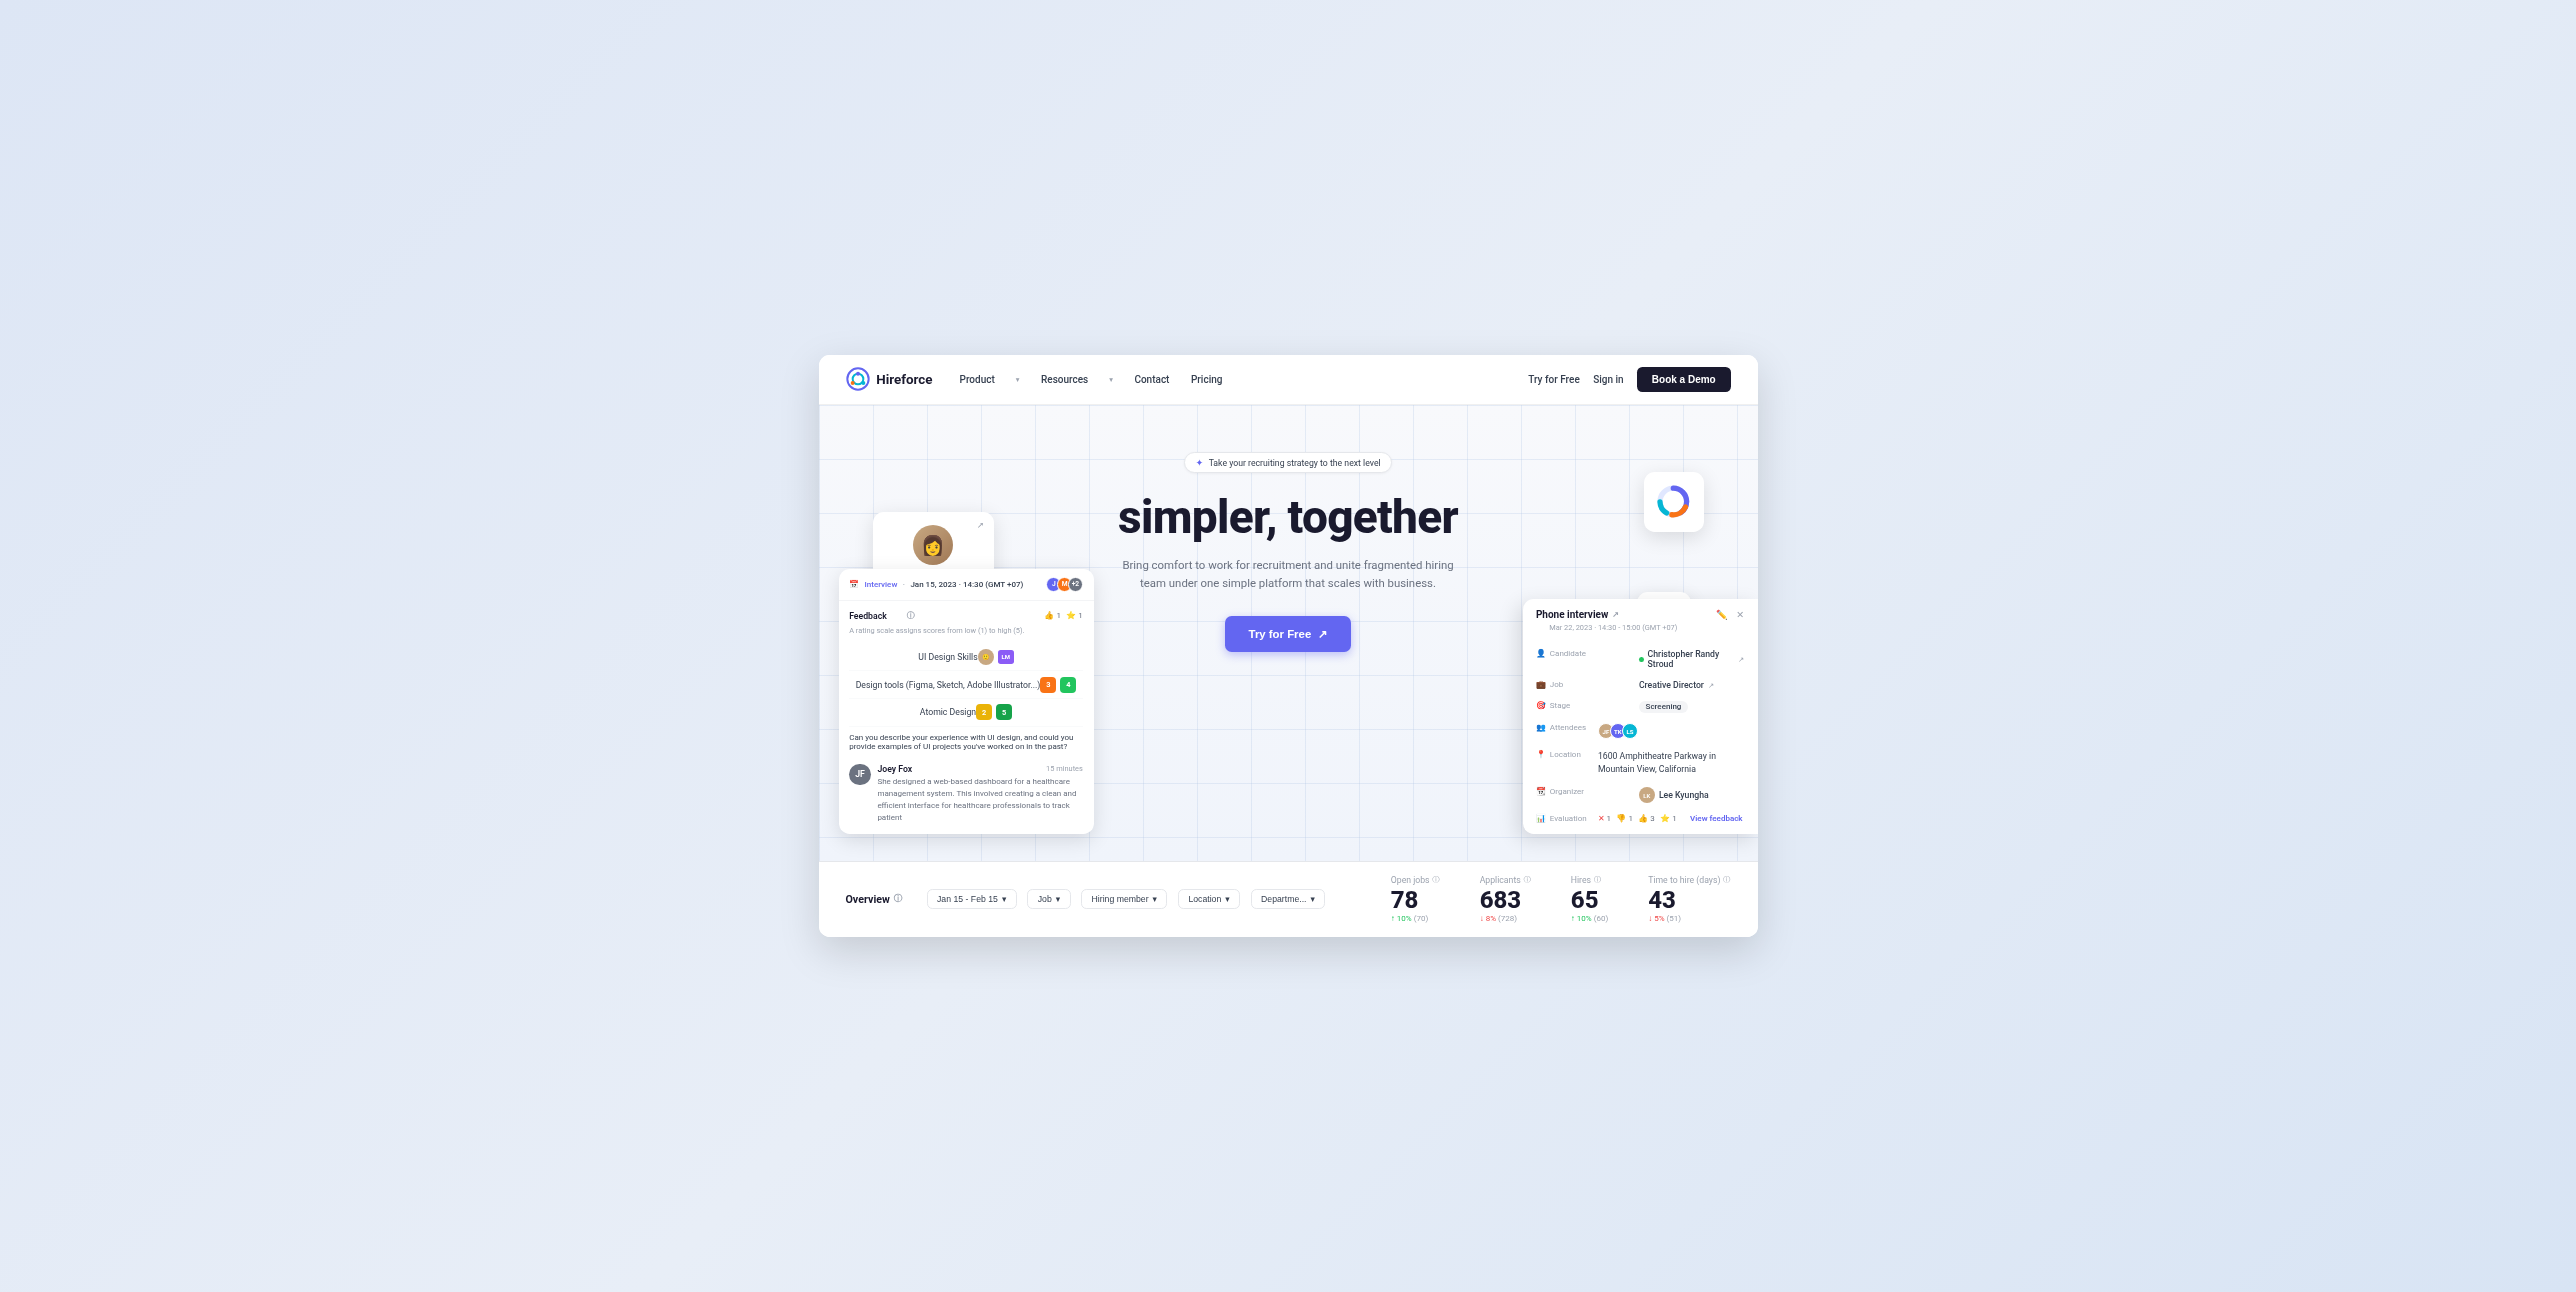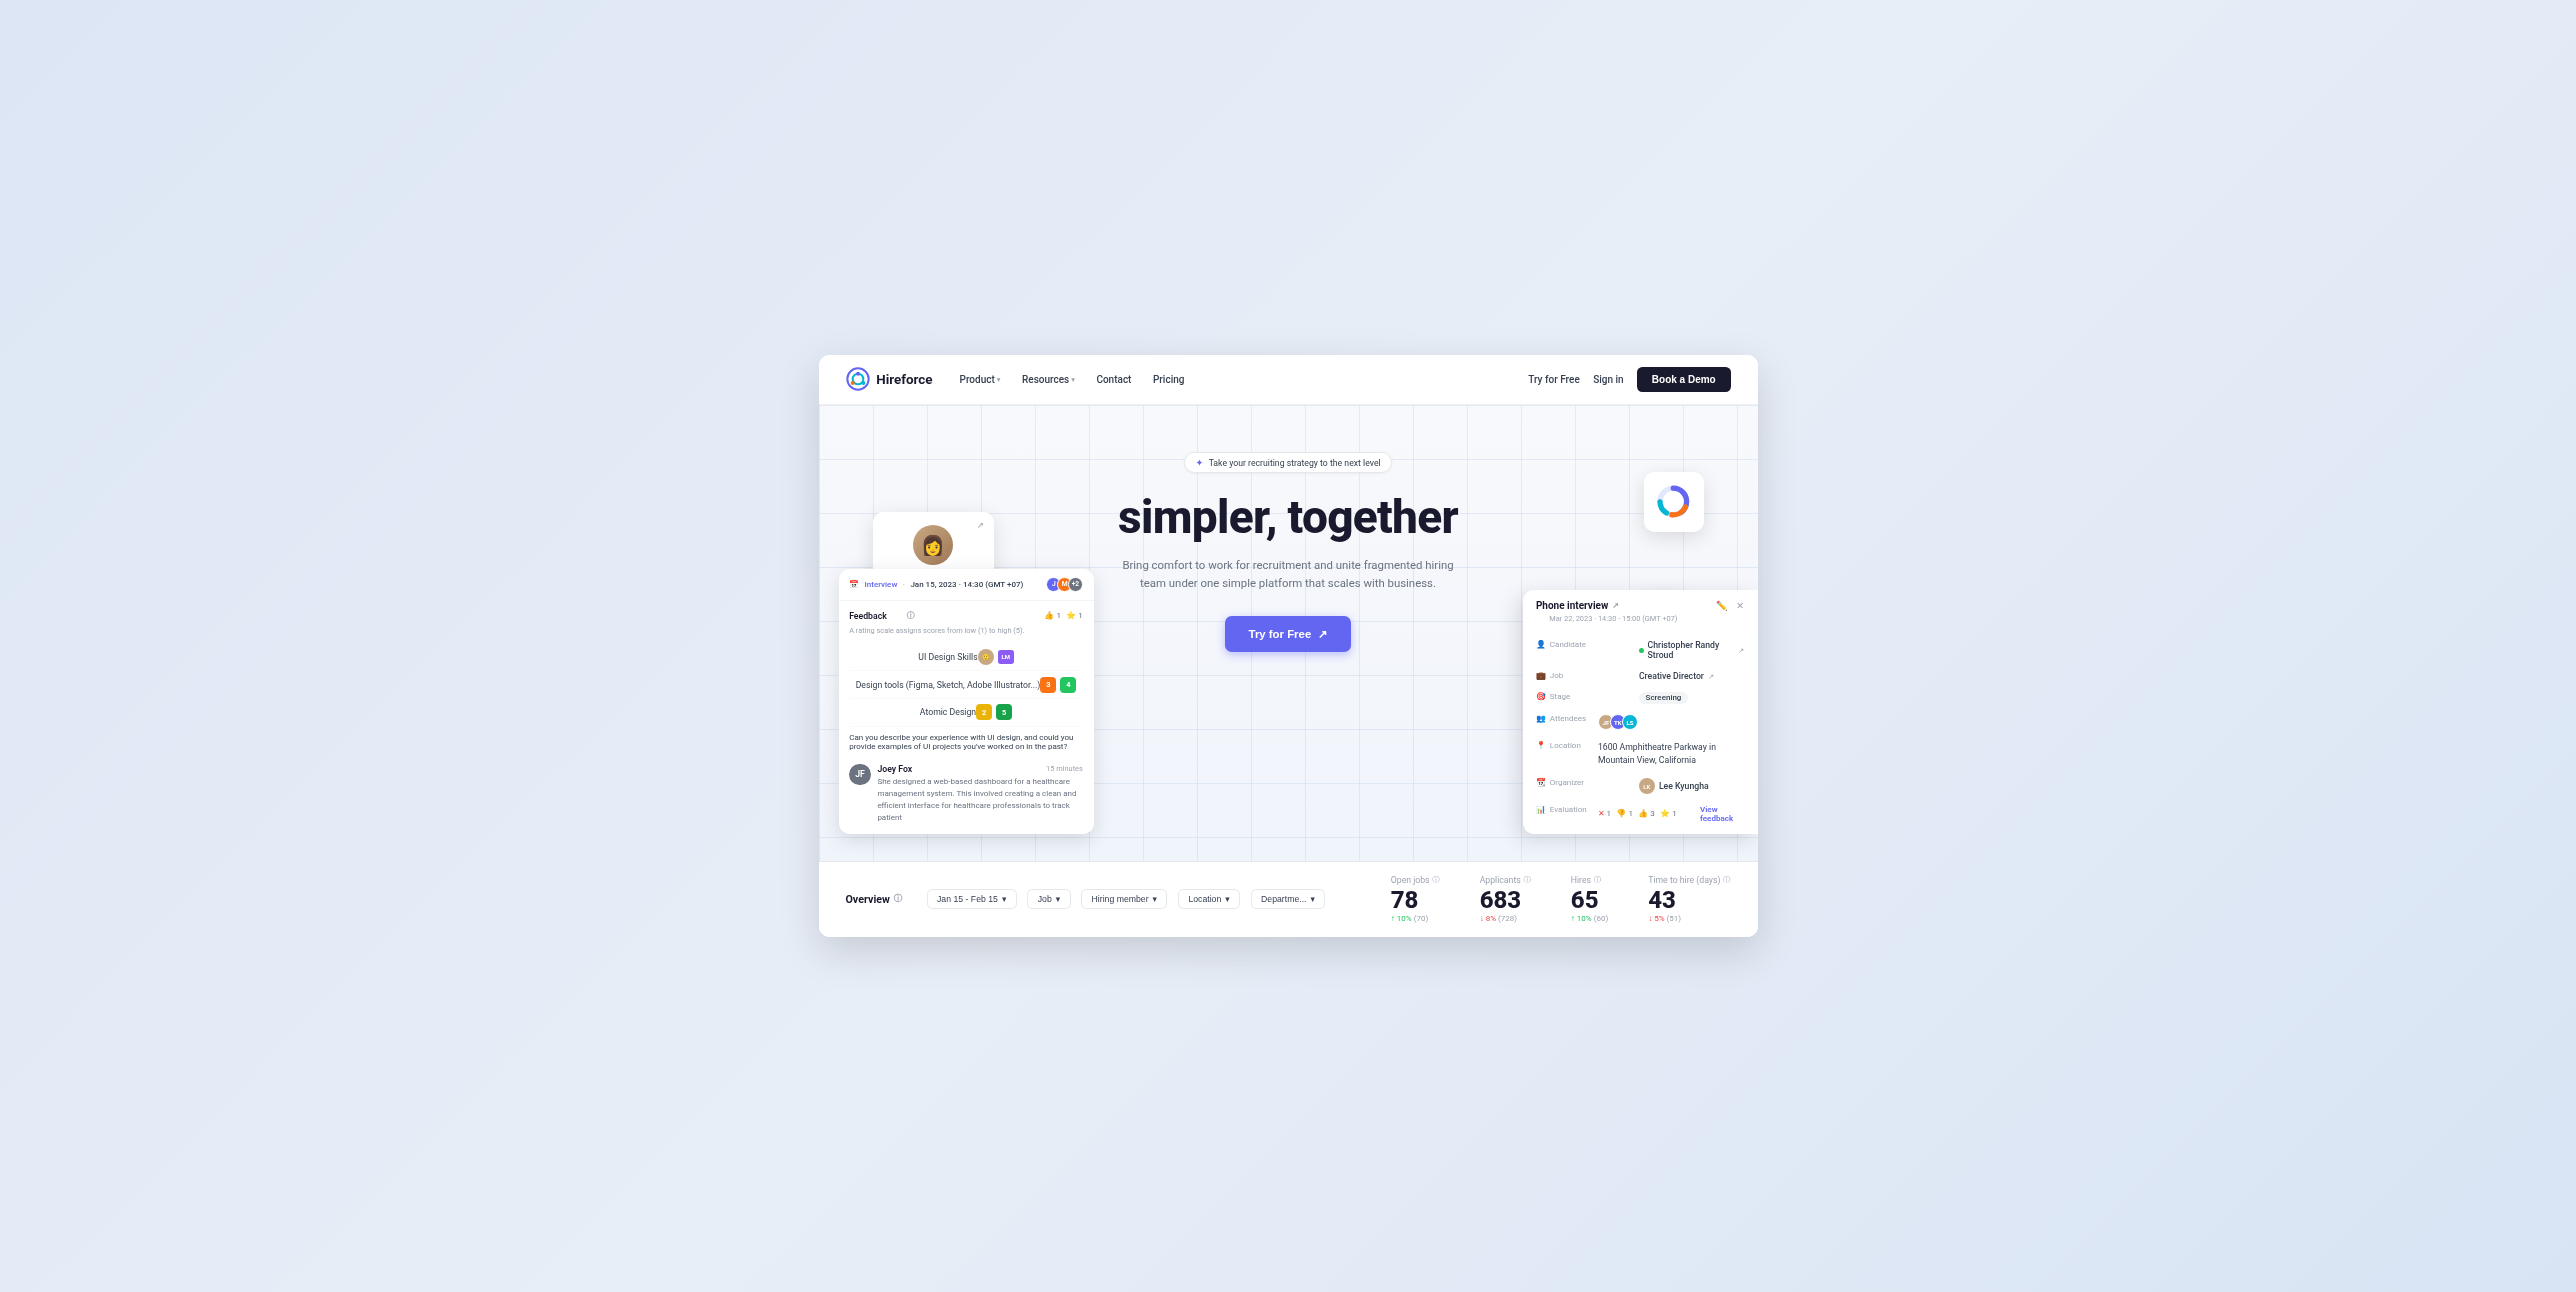--- a/index.html
+++ b/index.html
@@ -61,21 +61,21 @@
     .nav-links {
       display: flex;
       align-items: center;
       gap: 21.5px;
       flex: 1;
     }
 
     .nav-item {
       display: flex;
       align-items: center;
-      gap: 2px;
+      gap: 21px;
       font-size: 10px;
       color: #374151;
       cursor: pointer;
       font-weight: 500;
     }
 
     .nav-item .chevron {
       font-size: 7.4px;
       color: #9ca3af;
     }
@@ -585,21 +585,21 @@
       gap: 2px;
       font-size: 8px;
       color: #6b7280;
     }
 
     .view-feedback {
       color: #6366f1;
       font-size: 8px;
       font-weight: 600;
       cursor: pointer;
-      margin-left: 18px;
+      margin-left: 8px;
     }
 
     
     .overview-section {
       background: white;
       border-top: 0.7px solid #e5e7eb;
       padding: 13.4px 27px;
       display: flex;
       align-items: center;
       gap: 10.7px;

